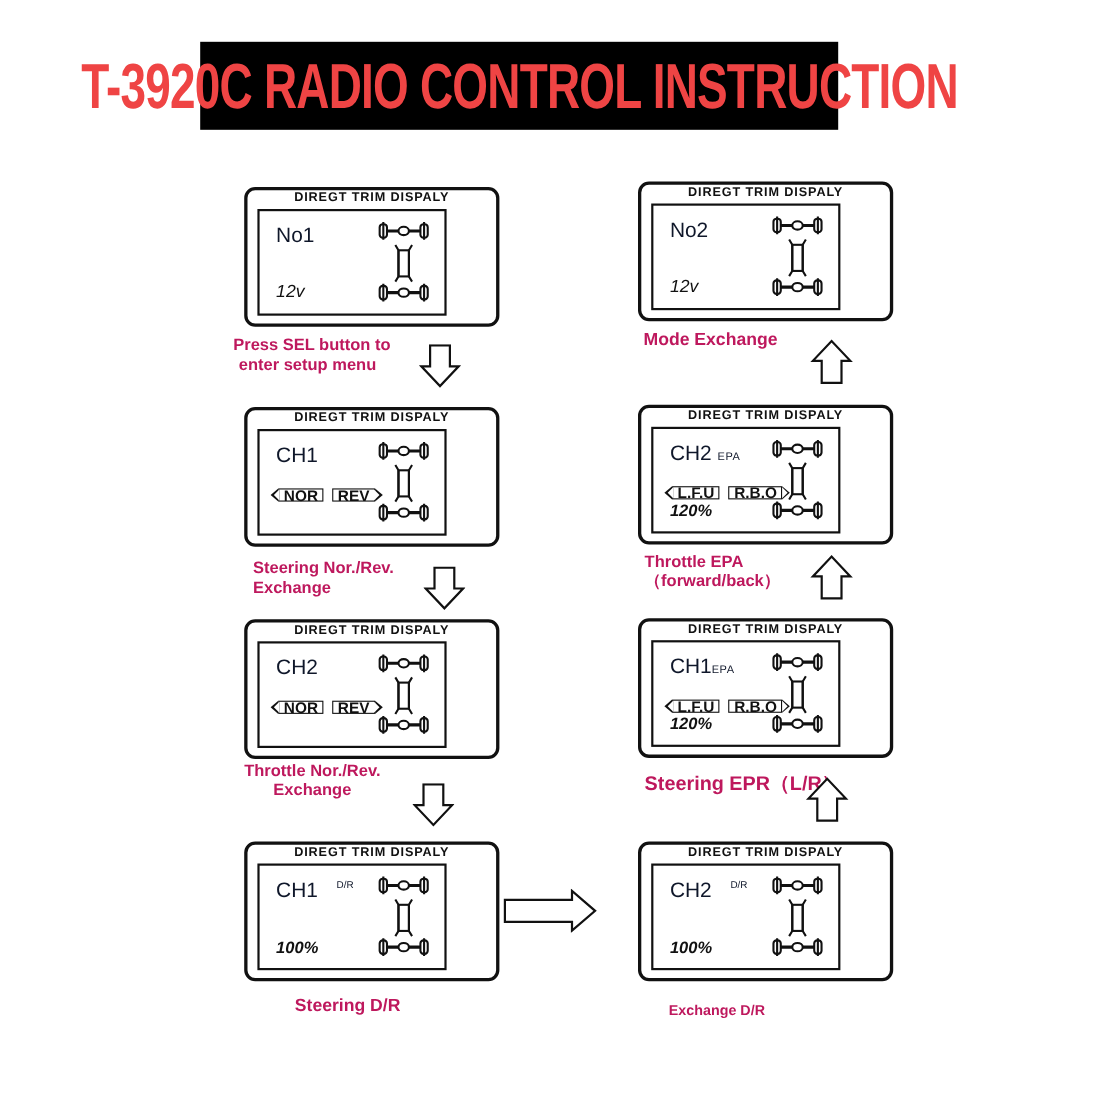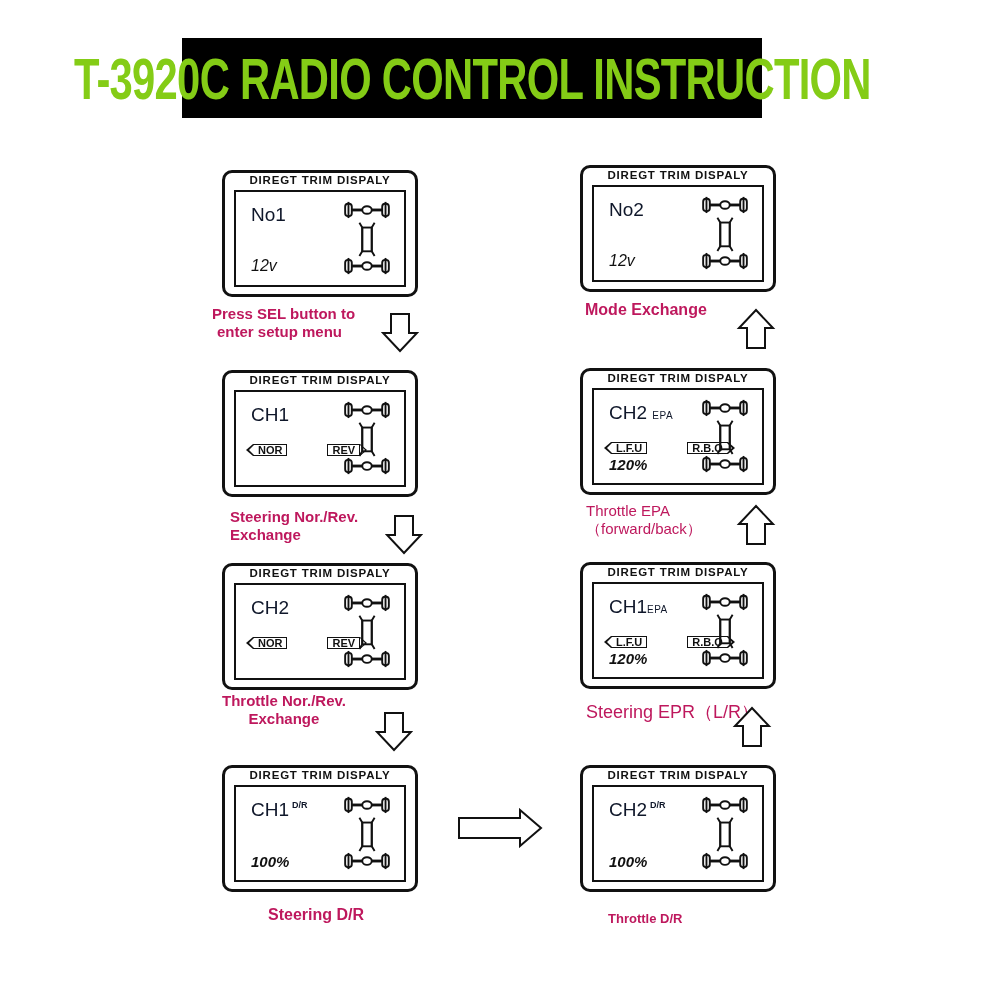--- a/index.html
+++ b/index.html
@@ -1,75 +1,75 @@
 <!DOCTYPE html>
 <html><head>
 <meta charset="utf-8">
 <style>
   * { box-sizing: border-box; margin: 0; padding: 0; }
   html, body { width: 1001px; height: 1001px; background: #ffffff; overflow: hidden; }
   body { position: relative; font-family: "Liberation Sans", sans-serif; color: #111; }
 
   .title-bar {
     position: absolute; left: 182px; top: 38px; width: 580px; height: 80px;
-    background: #000; color: #84cc16; display: flex; align-items: center; justify-content: center;
+    background: #000; color: #ef4444; display: flex; align-items: center; justify-content: center;
   }
   .title-bar span {
     font-family: "Liberation Sans", sans-serif; font-weight: bold; font-size: 58px;
     letter-spacing: -1px; transform: scaleX(0.72); white-space: nowrap; display: inline-block;
   }
 
   .panel {
-    position: absolute; width: 196px; height: 127px;
+    position: absolute; width: 232px; height: 127px;
     border: 3px solid #111; border-radius: 10px; background: #fff;
   }
   .panel-header {
     position: absolute; left: 0; right: 0; top: 1px; text-align: center;
     font-weight: bold; font-size: 11.5px; letter-spacing: 0.8px; color: #111;
   }
   .screen {
     position: absolute; left: 9px; top: 17px; width: 172px; height: 97px;
     border: 2.5px solid #111; background: #fff;
   }
   .ch-label {
     position: absolute; left: 15px; top: 12px; font-size: 19px; color: #0f172a; white-space: nowrap;
   }
   .ch-label .sub { font-size: 10px; font-weight: normal; letter-spacing: 0.5px; }
-  .ch-label .sup { font-size: 9px; font-weight: bold; vertical-align: 8px; margin-left: 3px; }
+  .ch-label .sup { font-size: 9px; font-weight: normal; vertical-align: 8px; margin-left: 17px; }
   .val-label { position: absolute; left: 15px; bottom: 10px; font-size: 16px; color: #111; font-style: italic; }
   .val-label.bold { font-weight: bold; font-size: 15px; }
 
   .tag-row { position: absolute; left: 10px; top: 52px; display: flex; gap: 8px; }
   .tag {
-    position: relative; font-size: 11px; font-weight: bold; height: 12px; line-height: 11px;
+    position: relative; font-size: 14px; font-weight: bold; height: 12px; line-height: 11px;
     border: 1.3px solid #111; padding: 0 4px; background: #fff; color: #111;
   }
   .tag.left { margin-left: 7px; }
   .tag.left::before {
     content: ""; position: absolute; left: -8px; top: -1.5px;
     border-top: 6.5px solid transparent; border-bottom: 6.5px solid transparent; border-right: 7px solid #111;
   }
   .tag.left::after {
     content: ""; position: absolute; left: -5.5px; top: 0px;
     border-top: 5px solid transparent; border-bottom: 5px solid transparent; border-right: 5.5px solid #fff;
   }
-  .tag.right { margin-right: 7px; margin-left: 32px; }
+  .tag.right { margin-right: 7px; }
   .tag.right::before {
     content: ""; position: absolute; right: -8px; top: -1.5px;
     border-top: 6.5px solid transparent; border-bottom: 6.5px solid transparent; border-left: 7px solid #111;
   }
   .tag.right::after {
     content: ""; position: absolute; right: -5.5px; top: 0px;
     border-top: 5px solid transparent; border-bottom: 5px solid transparent; border-left: 5.5px solid #fff;
   }
 
   .chassis { position: absolute; right: 12px; top: 8px; width: 50px; height: 76px; }
 
   .caption { position: absolute; font-weight: bold; font-size: 15px; line-height: 18px; color: #be185d; white-space: nowrap; }
-  .caption.light { font-weight: normal; font-size: 15px; }
+  .caption.light { font-weight: bold; font-size: 15px; }
 
   .arrow { position: absolute; }
 </style>
 </head>
 <body>
 
 <svg width="0" height="0" style="position:absolute">
   <defs>
     <g id="axle">
       <rect x="2" y="0" width="7" height="13" rx="3" fill="none" stroke="#111" stroke-width="2"></rect>
@@ -235,13 +235,13 @@
   <div class="panel-header">DIREGT TRIM DISPALY</div>
   <div class="screen">
     <div class="ch-label"><span>CH2</span><span class="sup">D/R</span></div>
     <div class="val-label bold">100%</div>
     <svg class="chassis" viewBox="0 -2 50 80">
         <use href="#chassis-icon"></use>
       </svg>
   </div>
 </div>
 
-<div class="caption" style="left:608px; top:910px; font-size:13px;">Throttle D/R</div>
+<div class="caption" style="left:608px; top:910px; font-size:13px;">Exchange D/R</div>
 
 </body></html>

